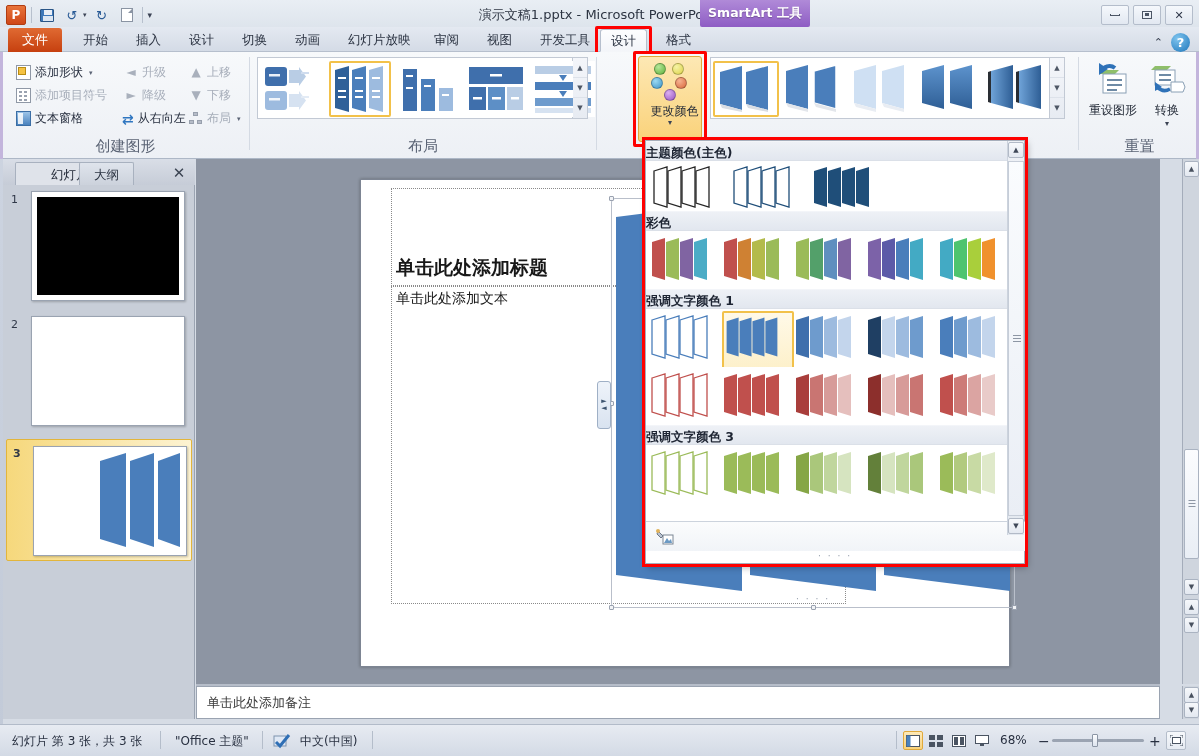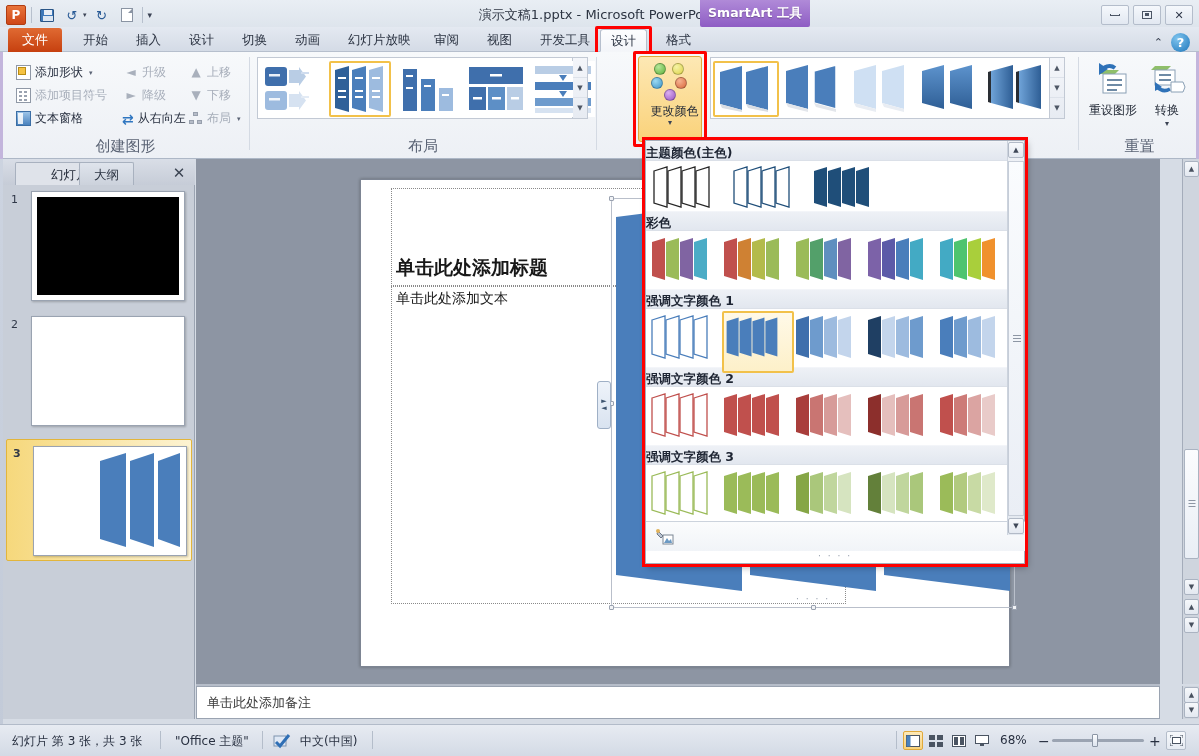--- a/index.html
+++ b/index.html
@@ -703,21 +703,20 @@
     <div class="dd-cell" style="left:292px;width:72px;">
       <svg width="72" height="52" viewBox="0 0 72 52">
           <polygon points="2,9 15,5 15,47 2,43" fill="#4a7ebb"></polygon>
           <polygon points="16,9 29,5 29,47 16,43" fill="#6e9bcd"></polygon>
           <polygon points="30,9 43,5 43,47 30,43" fill="#9dbbdf"></polygon>
           <polygon points="44,9 57,5 57,47 44,43" fill="#c3d5ec"></polygon>
         </svg>
     </div>
   </div>
 
-  <div class="dd-header">强调文字颜色 2</div>
   <div class="dd-row" style="height:58px;">
     <div class="dd-cell" style="left:4px;width:72px;">
       <svg width="72" height="52" viewBox="0 0 72 52">
           <g fill="#fff" stroke="#c0504d" stroke-width="1.3">
             <polygon points="2,9 15,5 15,47 2,43"></polygon>
             <polygon points="16,9 29,5 29,47 16,43"></polygon>
             <polygon points="30,9 43,5 43,47 30,43"></polygon>
             <polygon points="44,9 57,5 57,47 44,43"></polygon>
           </g>
         </svg>

